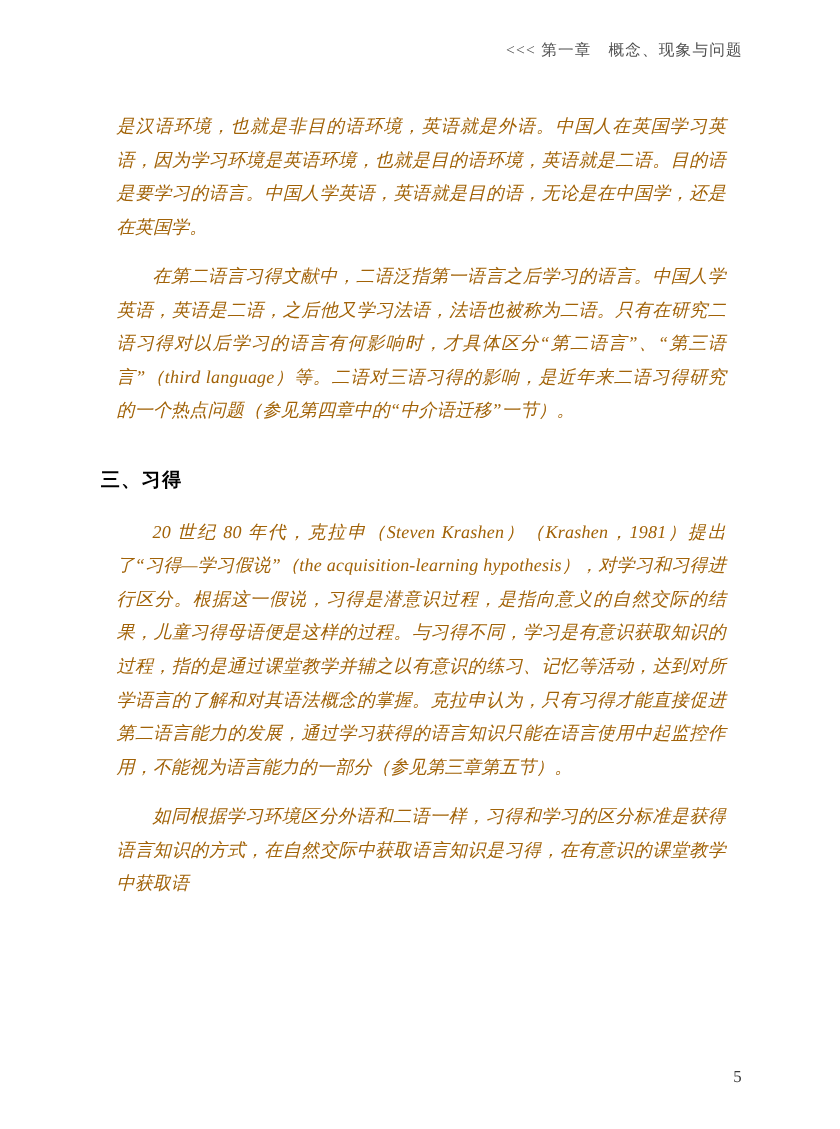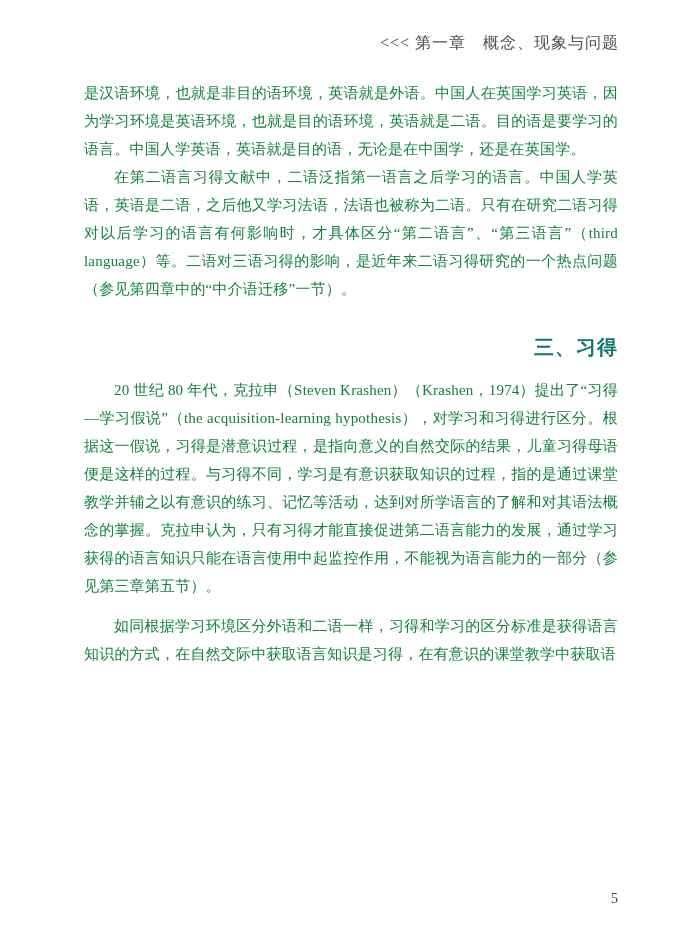--- a/index.html
+++ b/index.html
@@ -12,53 +12,53 @@
     width: 700px;
     height: 941px;
     background: #ffffff;
     font-family: "Liberation Serif", "DejaVu Serif", serif;
     overflow: hidden;
   }
   .running-head {
     position: absolute;
     top: 33px;
     right: 81px;
-    font-size: 16px;
+    font-size: 13px;
     letter-spacing: 1px;
     color: #4f4f4f;
     white-space: nowrap;
   }
   .text-block {
     position: absolute;
     left: 84px;
     top: 79px;
     width: 534px;
   }
   .text-block p {
-    margin: 0;
+    margin: 13px;
     font-size: 15px;
     line-height: 28px;
-    color: #15803d;
+    color: #a16207;
     text-align: justify;
     letter-spacing: 0.2px;
+    font-style: italic;
   }
   .text-block p.indent {
     text-indent: 2em;
   }
   .text-block p.gap-sm { margin-top: 8px; }
   .text-block p.gap-md { margin-top: 12px; }
   .section-heading {
     margin: 30px 0 15px 0;
     font-family: "Liberation Sans", "DejaVu Sans", sans-serif;
     font-weight: bold;
-    font-size: 20px;
+    font-size: 16px;
     line-height: 28px;
     letter-spacing: 1px;
-    color: #0f766e;
-    text-align: right;
+    color: #000000;
   }
   .page-number {
     position: absolute;
     right: 82px;
     bottom: 34px;
     font-size: 14px;
     color: #3a3a3a;
   }
 </style>
 </head>
@@ -71,21 +71,21 @@
   <div class="text-block">
 
     <p>是汉语环境，也就是非目的语环境，英语就是外语。中国人在英国学习英语，因为学习环境是英语环境，也就是目的语环境，英语就是二语。目的语是要学习的语言。中国人学英语，英语就是目的语，无论是在中国学，还是在英国学。</p>
 
 
     <p class="indent">在第二语言习得文献中，二语泛指第一语言之后学习的语言。中国人学英语，英语是二语，之后他又学习法语，法语也被称为二语。只有在研究二语习得对以后学习的语言有何影响时，才具体区分“第二语言”、“第三语言”（third language）等。二语对三语习得的影响，是近年来二语习得研究的一个热点问题（参见第四章中的“中介语迁移”一节）。</p>
 
     <h2 class="section-heading">三、习得</h2>
 
 
-    <p class="indent gap-sm">20 世纪 80 年代，克拉申（Steven Krashen）（Krashen，1974）提出了“习得—学习假说”（the acquisition-learning hypothesis），对学习和习得进行区分。根据这一假说，习得是潜意识过程，是指向意义的自然交际的结果，儿童习得母语便是这样的过程。与习得不同，学习是有意识获取知识的过程，指的是通过课堂教学并辅之以有意识的练习、记忆等活动，达到对所学语言的了解和对其语法概念的掌握。克拉申认为，只有习得才能直接促进第二语言能力的发展，通过学习获得的语言知识只能在语言使用中起监控作用，不能视为语言能力的一部分（参见第三章第五节）。</p>
+    <p class="indent gap-sm">20 世纪 80 年代，克拉申（Steven Krashen）（Krashen，1981）提出了“习得—学习假说”（the acquisition-learning hypothesis），对学习和习得进行区分。根据这一假说，习得是潜意识过程，是指向意义的自然交际的结果，儿童习得母语便是这样的过程。与习得不同，学习是有意识获取知识的过程，指的是通过课堂教学并辅之以有意识的练习、记忆等活动，达到对所学语言的了解和对其语法概念的掌握。克拉申认为，只有习得才能直接促进第二语言能力的发展，通过学习获得的语言知识只能在语言使用中起监控作用，不能视为语言能力的一部分（参见第三章第五节）。</p>
 
     <p class="indent gap-md">如同根据学习环境区分外语和二语一样，习得和学习的区分标准是获得语言知识的方式，在自然交际中获取语言知识是习得，在有意识的课堂教学中获取语</p>
 
   </div>
 
   <div class="page-number">5</div>
 
 </div>
 
 </body></html>

